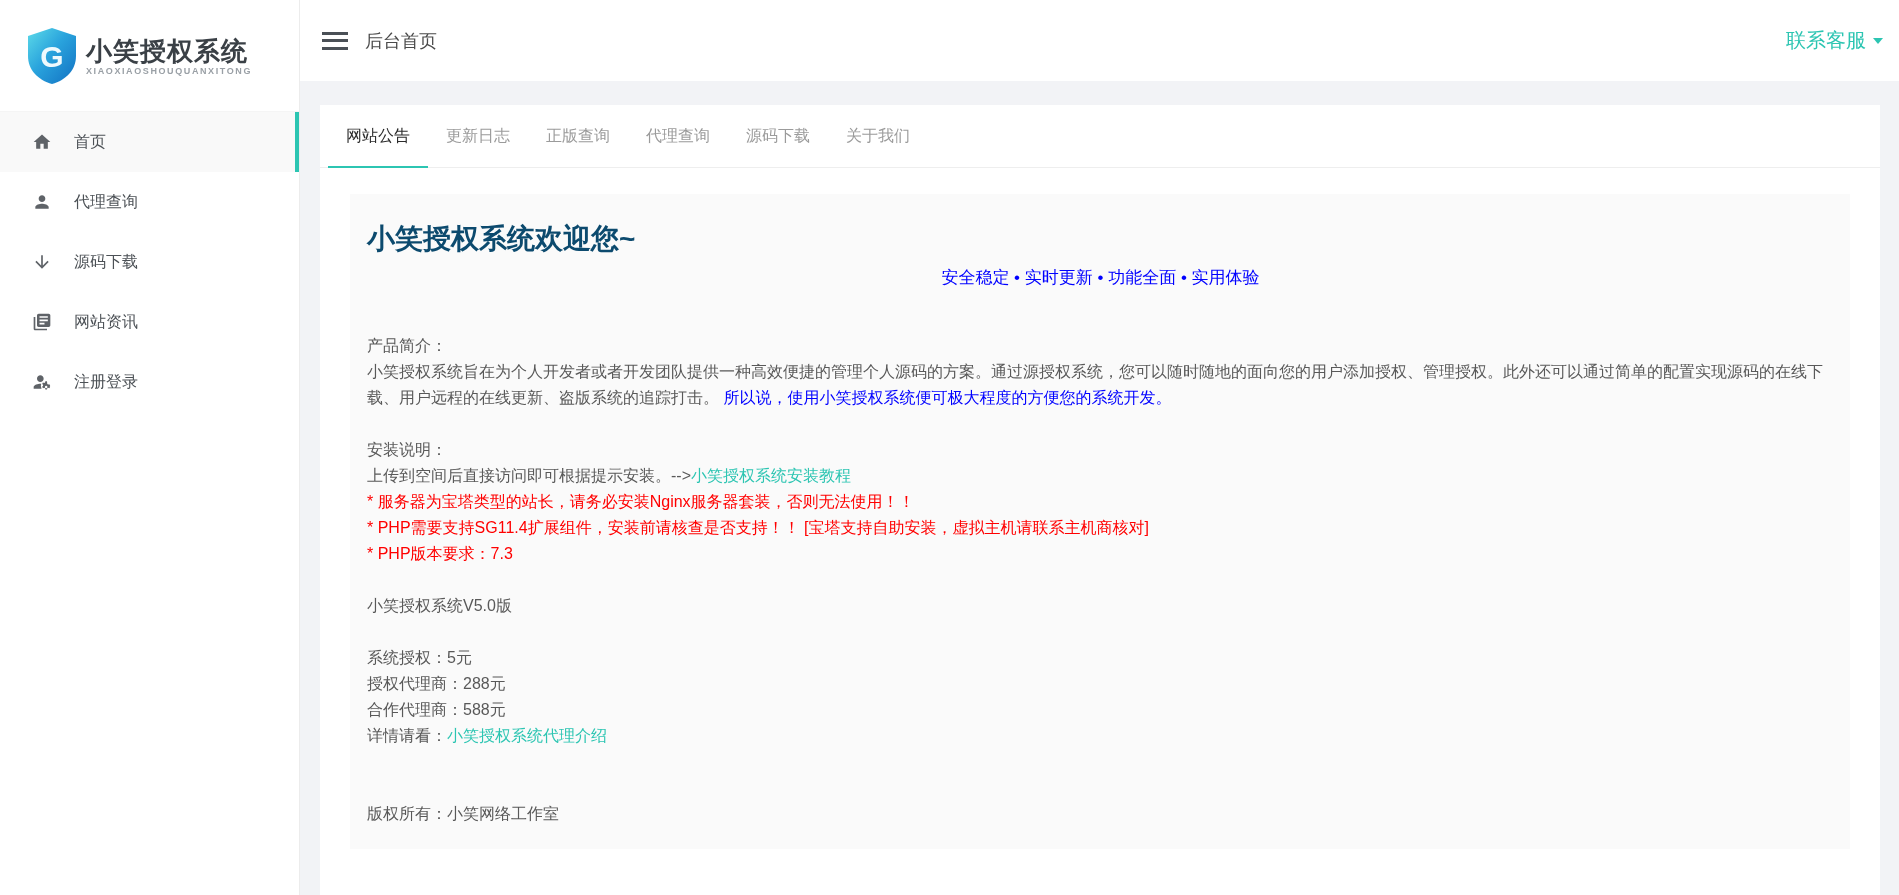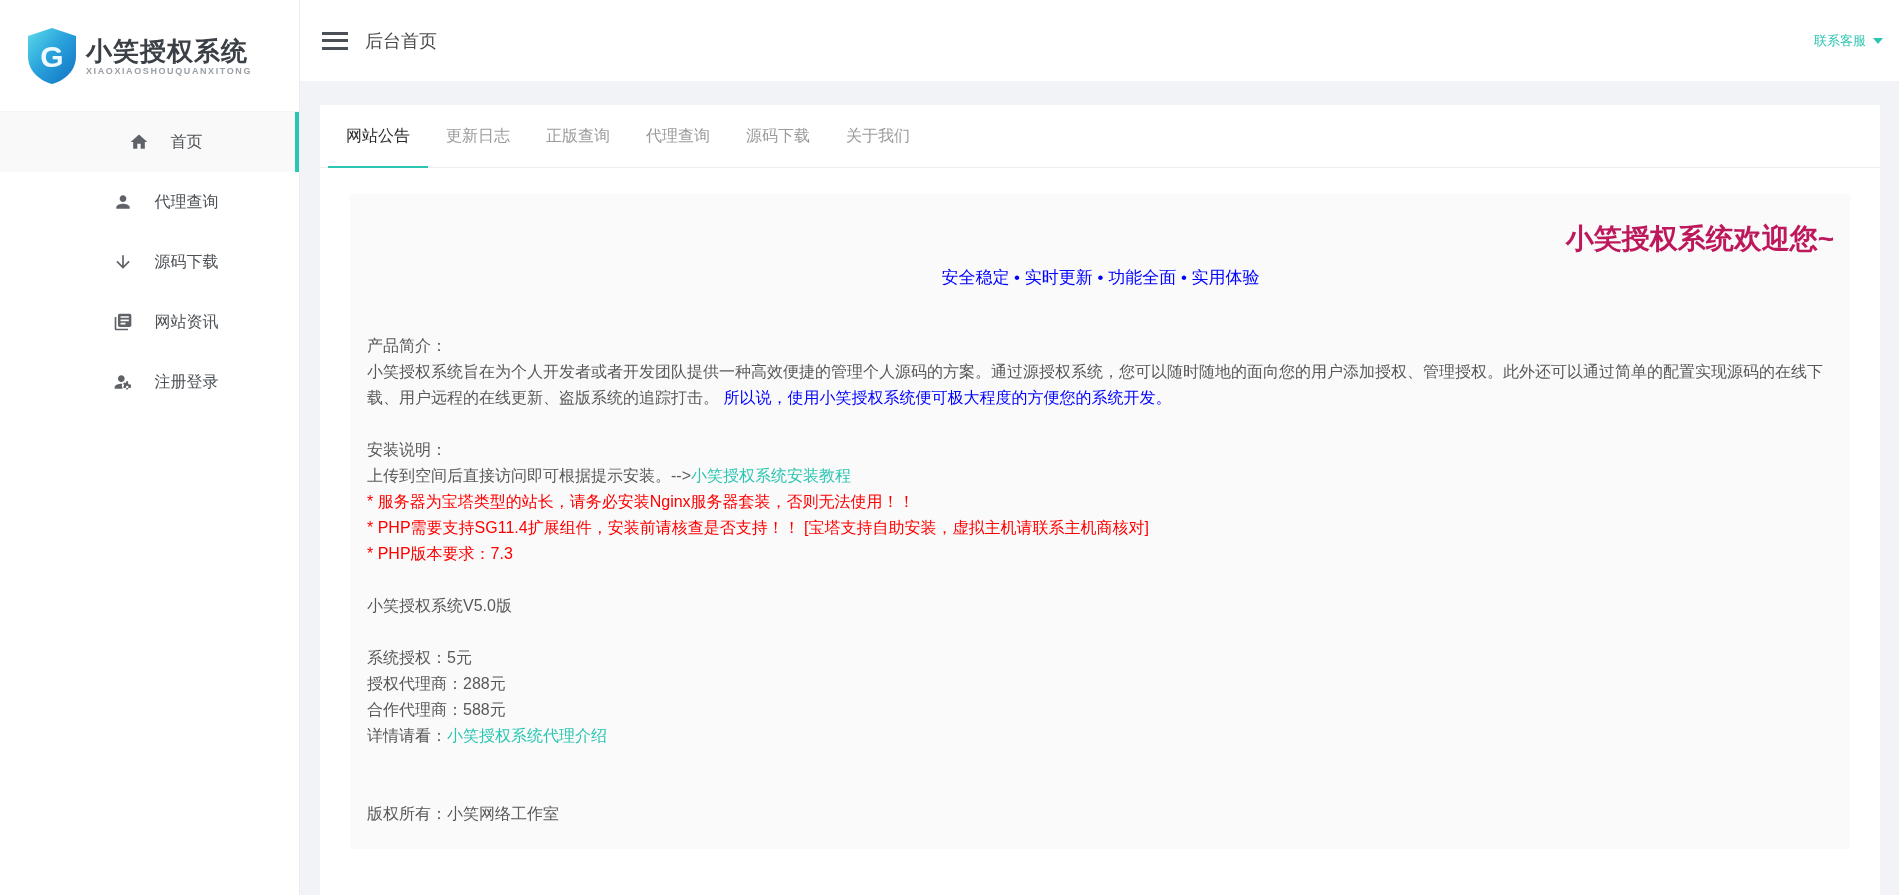--- a/index.html
+++ b/index.html
@@ -16,21 +16,21 @@
   }
   .logo-block {
     height:112px; display:flex; align-items:center; padding-left:28px;
     border-bottom:1px solid #f5f5f5;
   }
   .logo-shield { width:48px; height:58px; margin-right:10px; flex:0 0 auto; }
   .logo-name { font-size:26px; font-weight:bold; color:#3a4046; letter-spacing:1px; line-height:30px; }
   .logo-sub { font-size:9px; font-weight:bold; color:#9aa0a6; letter-spacing:1.6px; margin-top:0; }
   .menu-item {
     position:relative; height:60px; display:flex; align-items:center;
-    padding-left:32px; cursor:pointer;justify-content:center;
+    padding-left:32px; cursor:pointer;
   }
   .menu-item .mi-icon { width:20px; height:20px; margin-right:22px; flex:0 0 auto; }
   .menu-item .mi-icon svg { width:20px; height:20px; fill:#5f6368; display:block; }
   .menu-item .mi-label { font-size:16px; color:#4c5156; }
   .menu-item.active { background:#f9f9f9; }
   .menu-item.active::after {
     content:""; position:absolute; right:0; top:0; width:4px; height:100%;
     background:#2cc5b2;
   }
   .side-footer {
@@ -40,40 +40,40 @@
   .side-footer a { color:#2cc5b2; text-decoration:none; }
   
   .header {
     margin-left:300px; height:81px; background:#fff;
     display:flex; align-items:center; padding:0 16px 0 22px;
   }
   .burger { width:26px; cursor:pointer; }
   .burger span { display:block; height:3px; background:#4a5056; margin:4.5px 0; }
   .page-title { margin-left:17px; font-size:18px; color:#4a4a4a; }
   .header-right { margin-left:auto; display:flex; align-items:center; cursor:pointer; }
-  .contact-link { font-size:13px; color:#2cc5b2; }
+  .contact-link { font-size:20px; color:#2cc5b2; }
   .caret { width:0; height:0; margin-left:7px; border-left:5px solid transparent;
     border-right:5px solid transparent; border-top:6px solid #2cc5b2; }
   
   .main { margin-left:300px; padding:24px 19px 0 20px; }
   .card { background:#fff; min-height:790px; }
   .tabs {
     display:flex; height:63px; border-bottom:1px solid #eeeeee; padding-left:8px;
   }
   .tab {
     position:relative; display:flex; align-items:center;
     padding:0 18px; font-size:16px; color:#9b9b9b; cursor:pointer;
   }
   .tab.active { color:#2b2b2b; }
   .tab.active::after {
     content:""; position:absolute; left:0; right:0; bottom:-1px; height:2px; background:#2cc5b2;
   }
   
   .panel { margin:26px 30px 0 30px; background:#fafafa; padding:28px 16px 22px 17px; }
-  .panel-title { text-align:right; font-size:28px; line-height:34px; color:#be185d; }
+  .panel-title { text-align:left; font-size:28px; line-height:34px; color:#0c4a6e; }
   .panel-sub { text-align:center; font-size:17px; line-height:22px; color:#0000ff; margin-top:11px; }
   .panel-body { margin-top:44px; font-size:16px; line-height:26px; color:#595959; }
   .line { min-height:26px; }
   .spacer { height:26px; }
   .red { color:#ff0000; }
   .blue { color:#0000ff; }
   .tlink { color:#2cc5b2; text-decoration:none; cursor:pointer; }
 </style>
 </head>
 <body>

